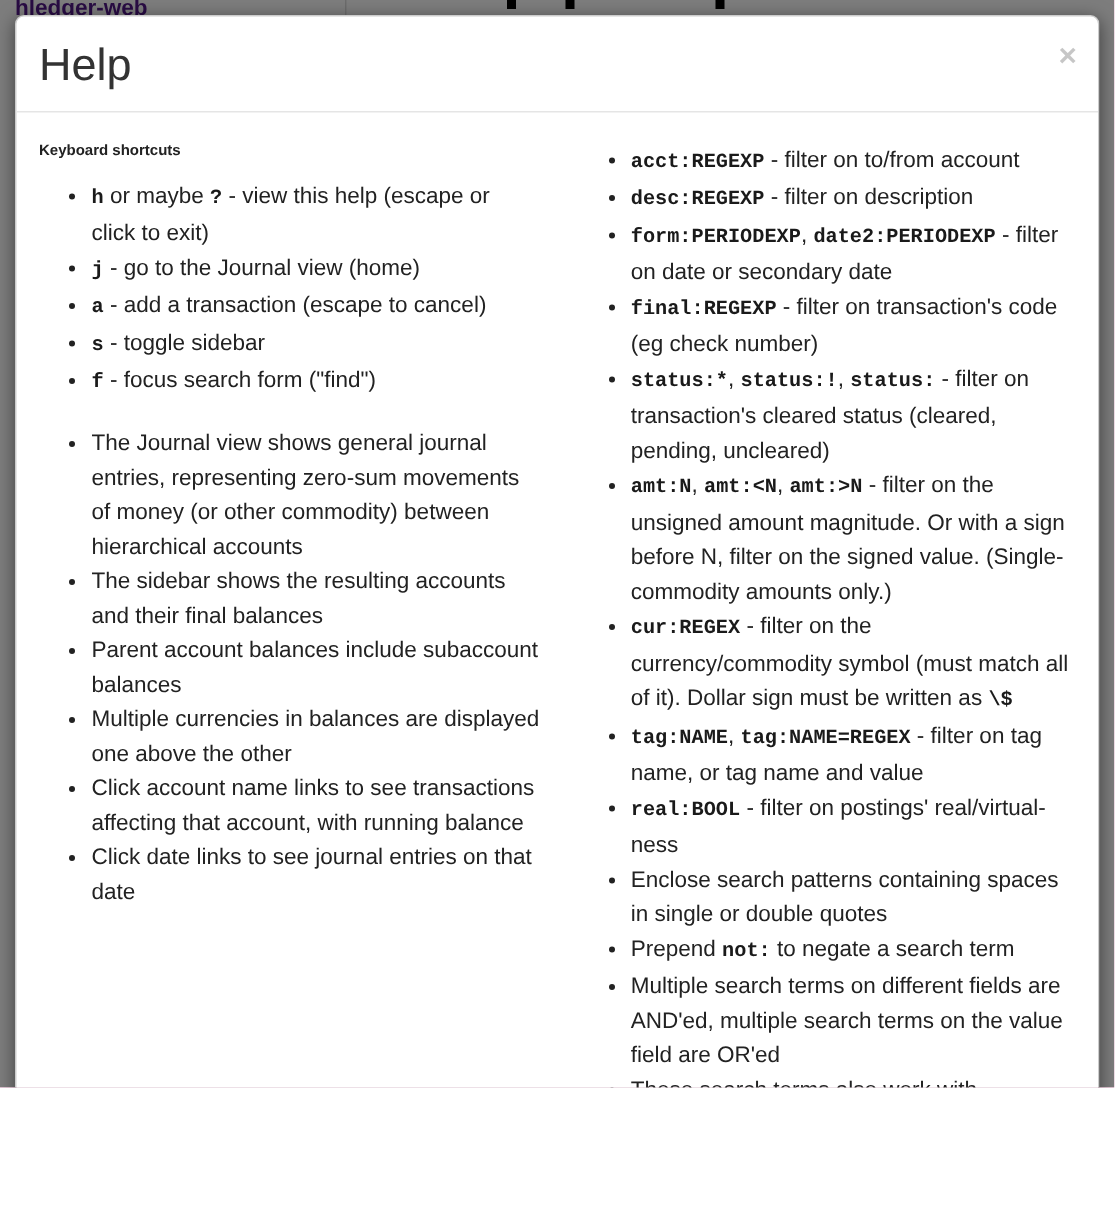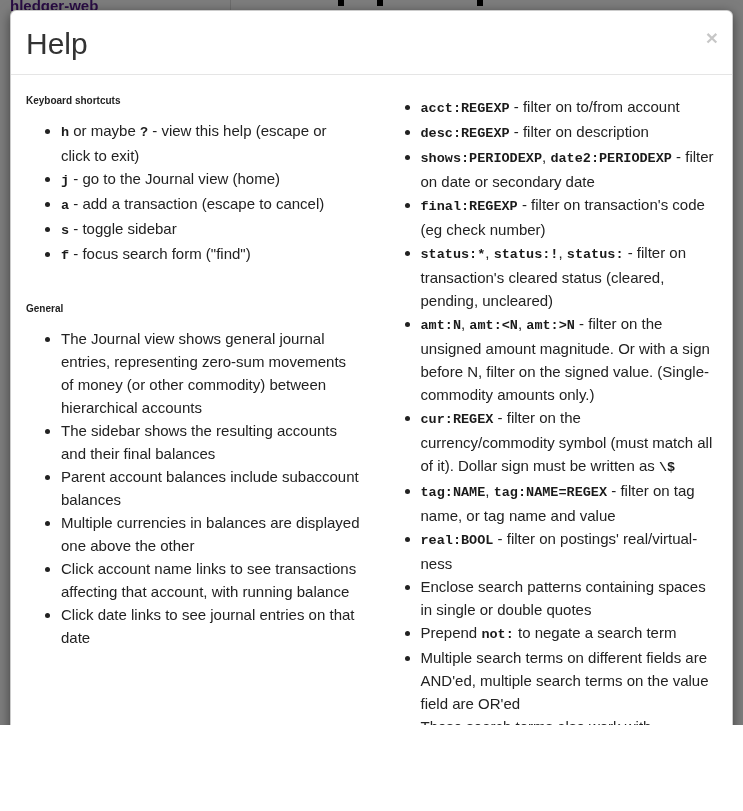--- a/index.html
+++ b/index.html
@@ -74,35 +74,34 @@
     <div class="modal-body">
       <div class="col col-left">
           <h4 class="section-heading">Keyboard shortcuts</h4>
           <ul class="help-list">
             <li><code>h</code> or maybe <code>?</code> - view this help (escape or click to exit)</li>
             <li><code>j</code> - go to the Journal view (home)</li>
             <li><code>a</code> - add a transaction (escape to cancel)</li>
             <li><code>s</code> - toggle sidebar</li>
             <li><code>f</code> - focus search form ("find")</li>
           </ul>
-          <h4 class="section-heading">General</h4>
           <ul class="help-list">
             <li>The Journal view shows general journal entries, representing zero-sum movements of money (or other commodity) between hierarchical accounts</li>
             <li>The sidebar shows the resulting accounts and their final balances</li>
             <li>Parent account balances include subaccount balances</li>
             <li>Multiple currencies in balances are displayed one above the other</li>
             <li>Click account name links to see transactions affecting that account, with running balance</li>
             <li>Click date links to see journal entries on that date</li>
           </ul>
         </div>
       <div class="col col-right">
           <ul class="help-list">
             <li><code>acct:REGEXP</code> - filter on to/from account</li>
             <li><code>desc:REGEXP</code> - filter on description</li>
-            <li><code>shows:PERIODEXP</code>, <code>date2:PERIODEXP</code> - filter on date or secondary date</li>
+            <li><code>form:PERIODEXP</code>, <code>date2:PERIODEXP</code> - filter on date or secondary date</li>
             <li><code>final:REGEXP</code> - filter on transaction's code (eg check number)</li>
             <li><code>status:*</code>, <code>status:!</code>, <code>status:</code> - filter on transaction's cleared status (cleared, pending, uncleared)</li>
             <li><code>amt:N</code>, <code>amt:&lt;N</code>, <code>amt:&gt;N</code> - filter on the unsigned amount magnitude. Or with a sign before N, filter on the signed value. (Single-commodity amounts only.)</li>
             <li><code>cur:REGEX</code> - filter on the currency/commodity symbol (must match all of it). Dollar sign must be written as <code>\$</code></li>
             <li><code>tag:NAME</code>, <code>tag:NAME=REGEX</code> - filter on tag name, or tag name and value</li>
             <li><code>real:BOOL</code> - filter on postings' real/virtual-ness</li>
             <li>Enclose search patterns containing spaces in single or double quotes</li>
             <li>Prepend <code>not:</code> to negate a search term</li>
             <li>Multiple search terms on different fields are AND'ed, multiple search terms on the value field are OR'ed</li>
             <li>These search terms also work with command-line hledger</li>

